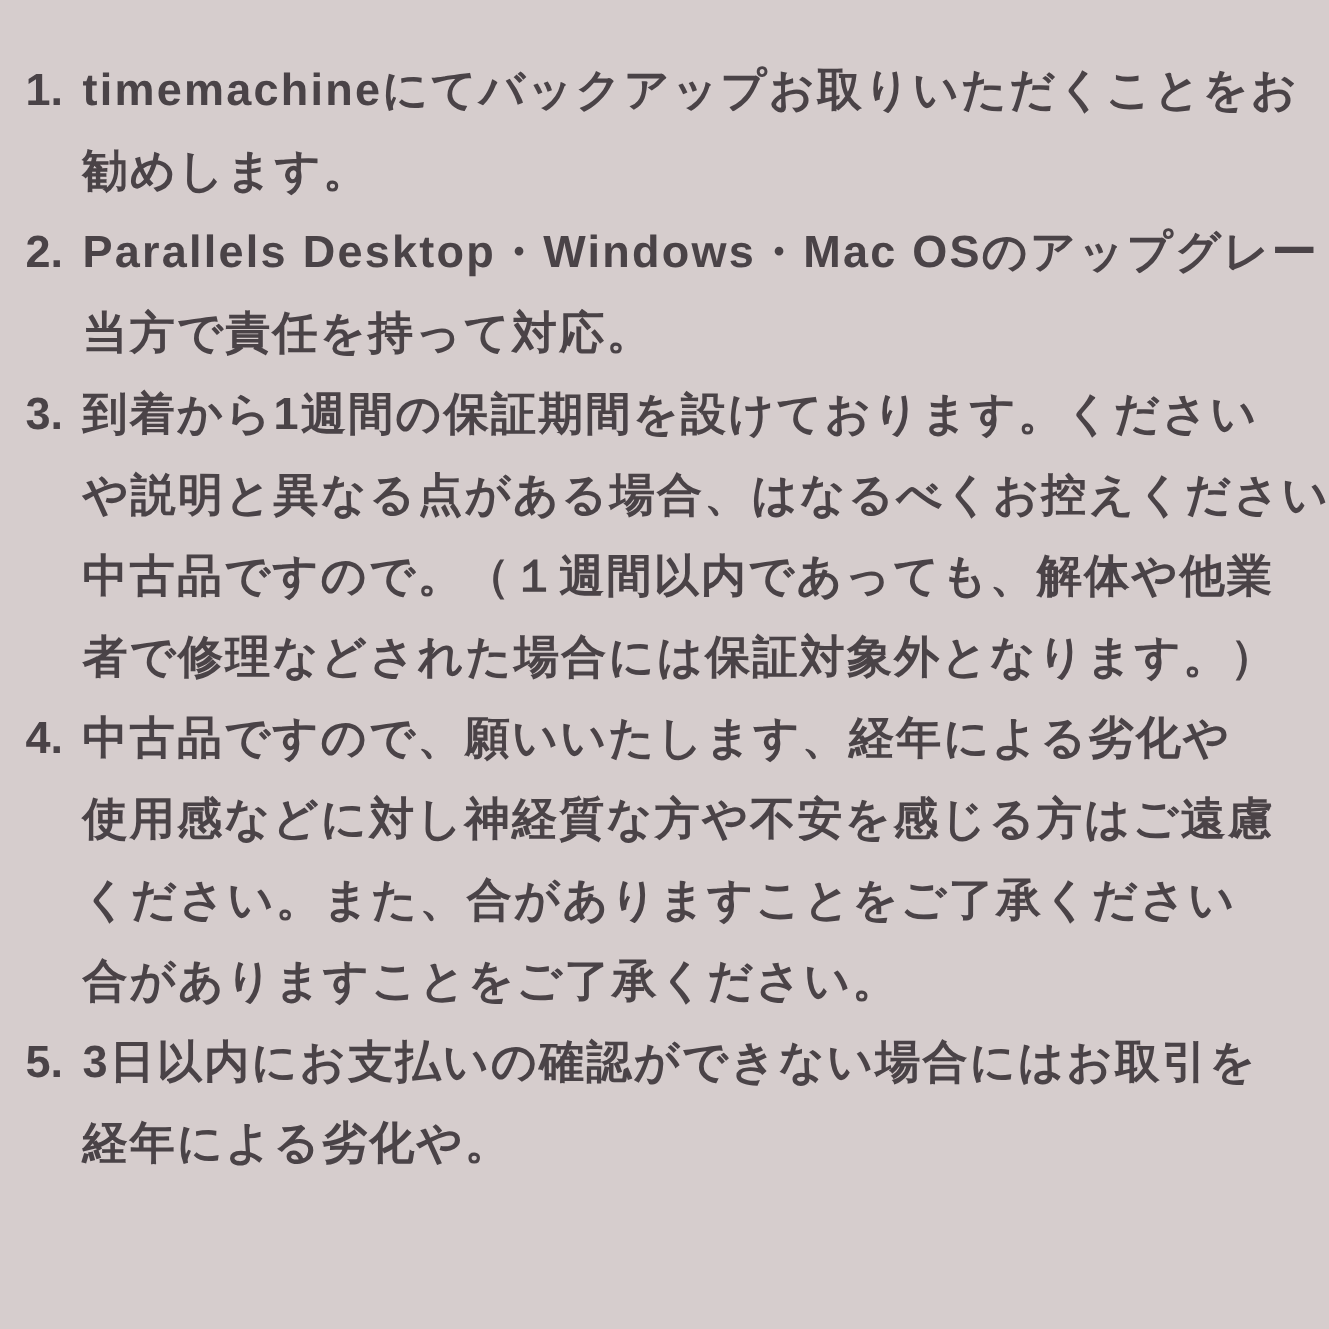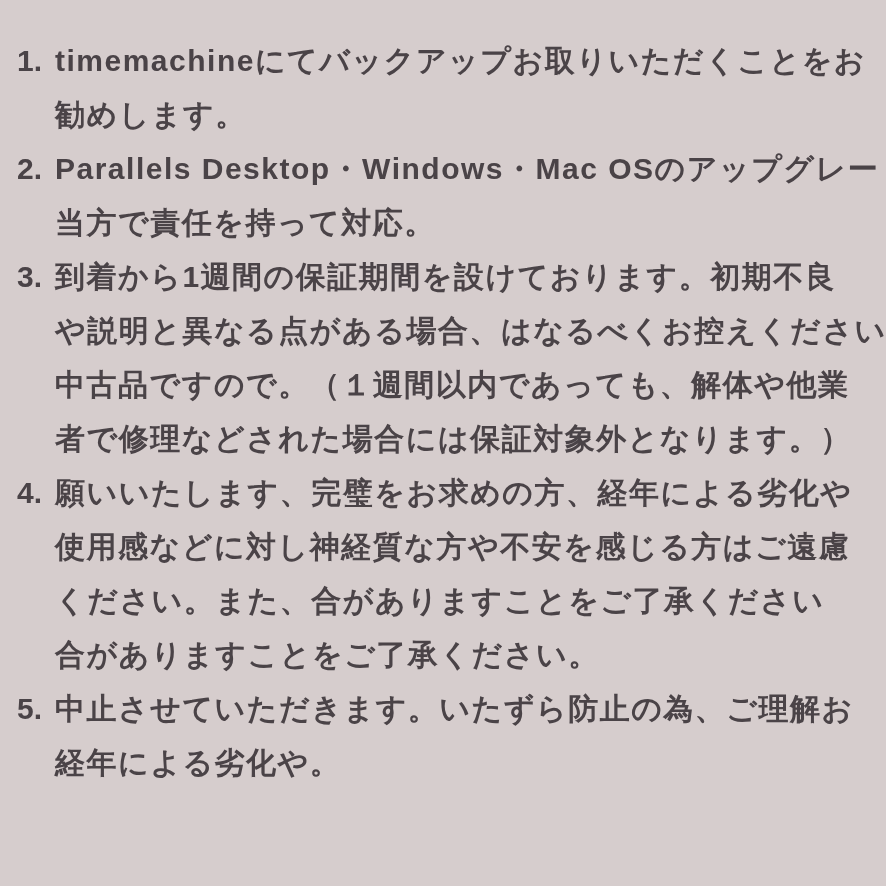--- a/index.html
+++ b/index.html
@@ -59,38 +59,38 @@
     <span class="item-number">2.</span>
     <div class="item-lines">
       <div class="text-line">Parallels Desktop・Windows・Mac OSのアップグレード</div>
       <div class="text-line">当方で責任を持って対応。</div>
     </div>
   </div>
 
   <div class="item">
     <span class="item-number">3.</span>
     <div class="item-lines">
-      <div class="text-line">到着から1週間の保証期間を設けております。初期不良</div>
+      <div class="text-line">到着から1週間の保証期間を設けております。ください</div>
       <div class="text-line">や説明と異なる点がある場合、はなるべくお控えください</div>
       <div class="text-line">中古品ですので。（１週間以内であっても、解体や他業</div>
       <div class="text-line">者で修理などされた場合には保証対象外となります。）</div>
     </div>
   </div>
 
   <div class="item">
     <span class="item-number">4.</span>
     <div class="item-lines">
-      <div class="text-line">願いいたします、完璧をお求めの方、経年による劣化や</div>
+      <div class="text-line">中古品ですので、願いいたします、経年による劣化や</div>
       <div class="text-line">使用感などに対し神経質な方や不安を感じる方はご遠慮</div>
       <div class="text-line">ください。また、合がありますことをご了承ください</div>
       <div class="text-line">合がありますことをご了承ください。</div>
     </div>
   </div>
 
   <div class="item">
     <span class="item-number">5.</span>
     <div class="item-lines">
-      <div class="text-line">中止させていただきます。いたずら防止の為、ご理解お</div>
+      <div class="text-line">3日以内にお支払いの確認ができない場合にはお取引を</div>
       <div class="text-line">経年による劣化や。</div>
     </div>
   </div>
 
 </div>
 
 </body></html>

